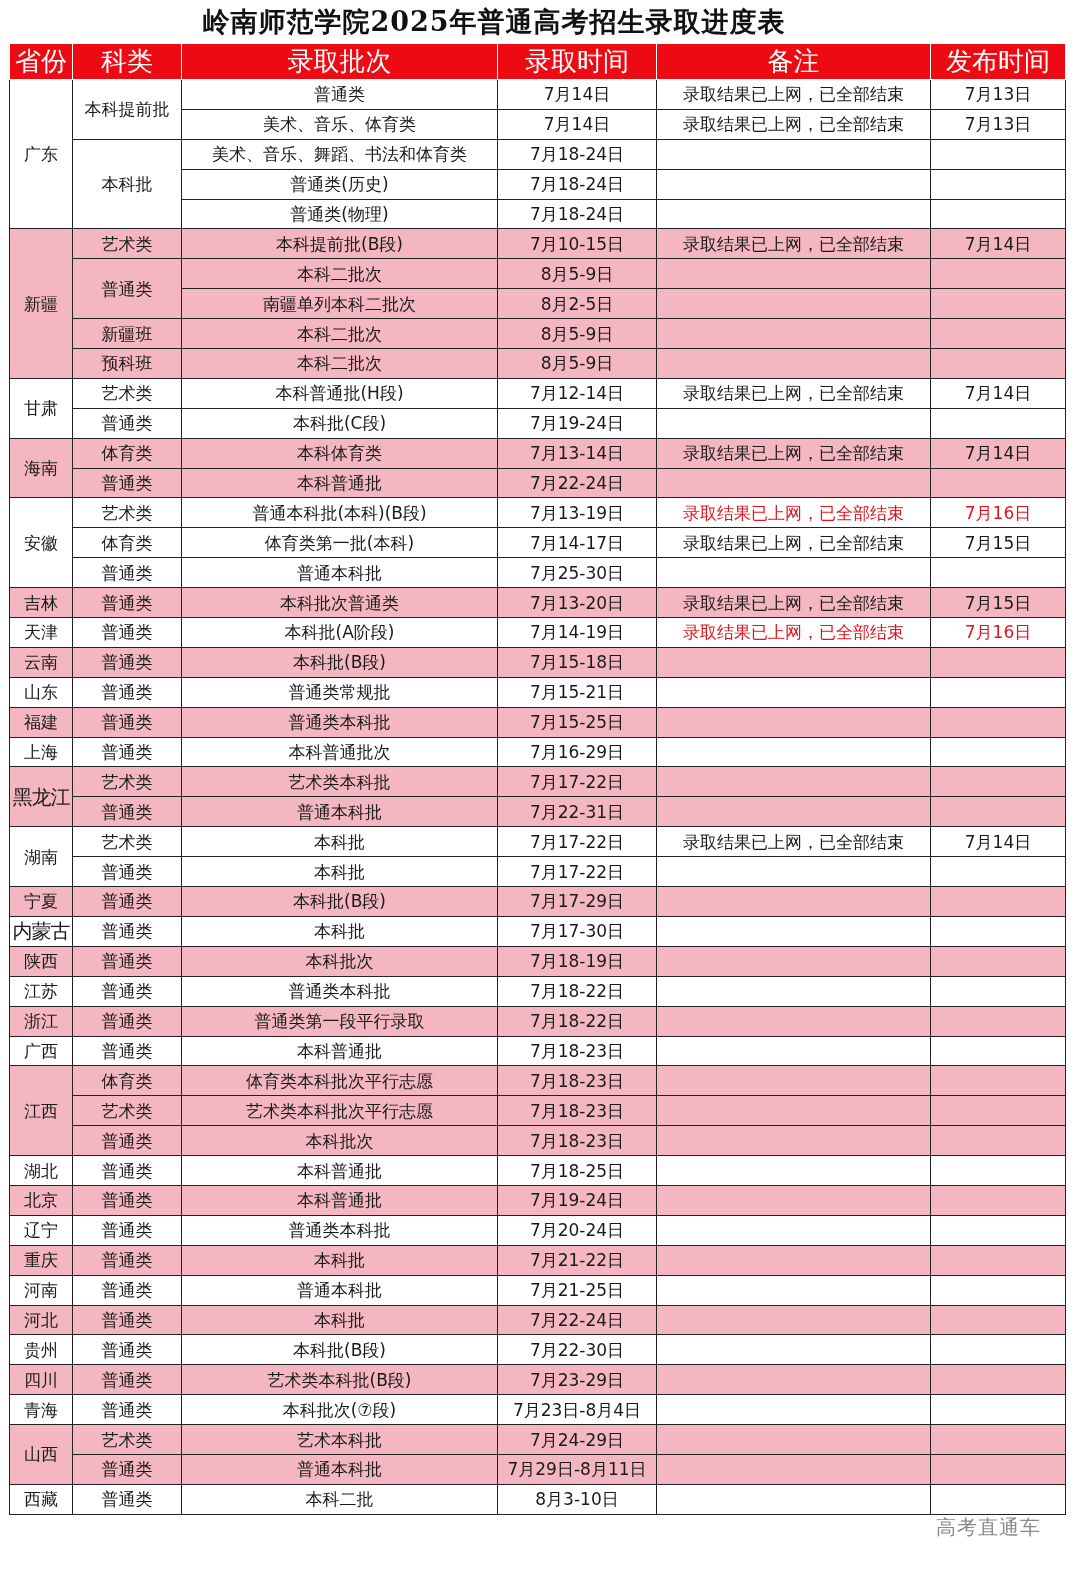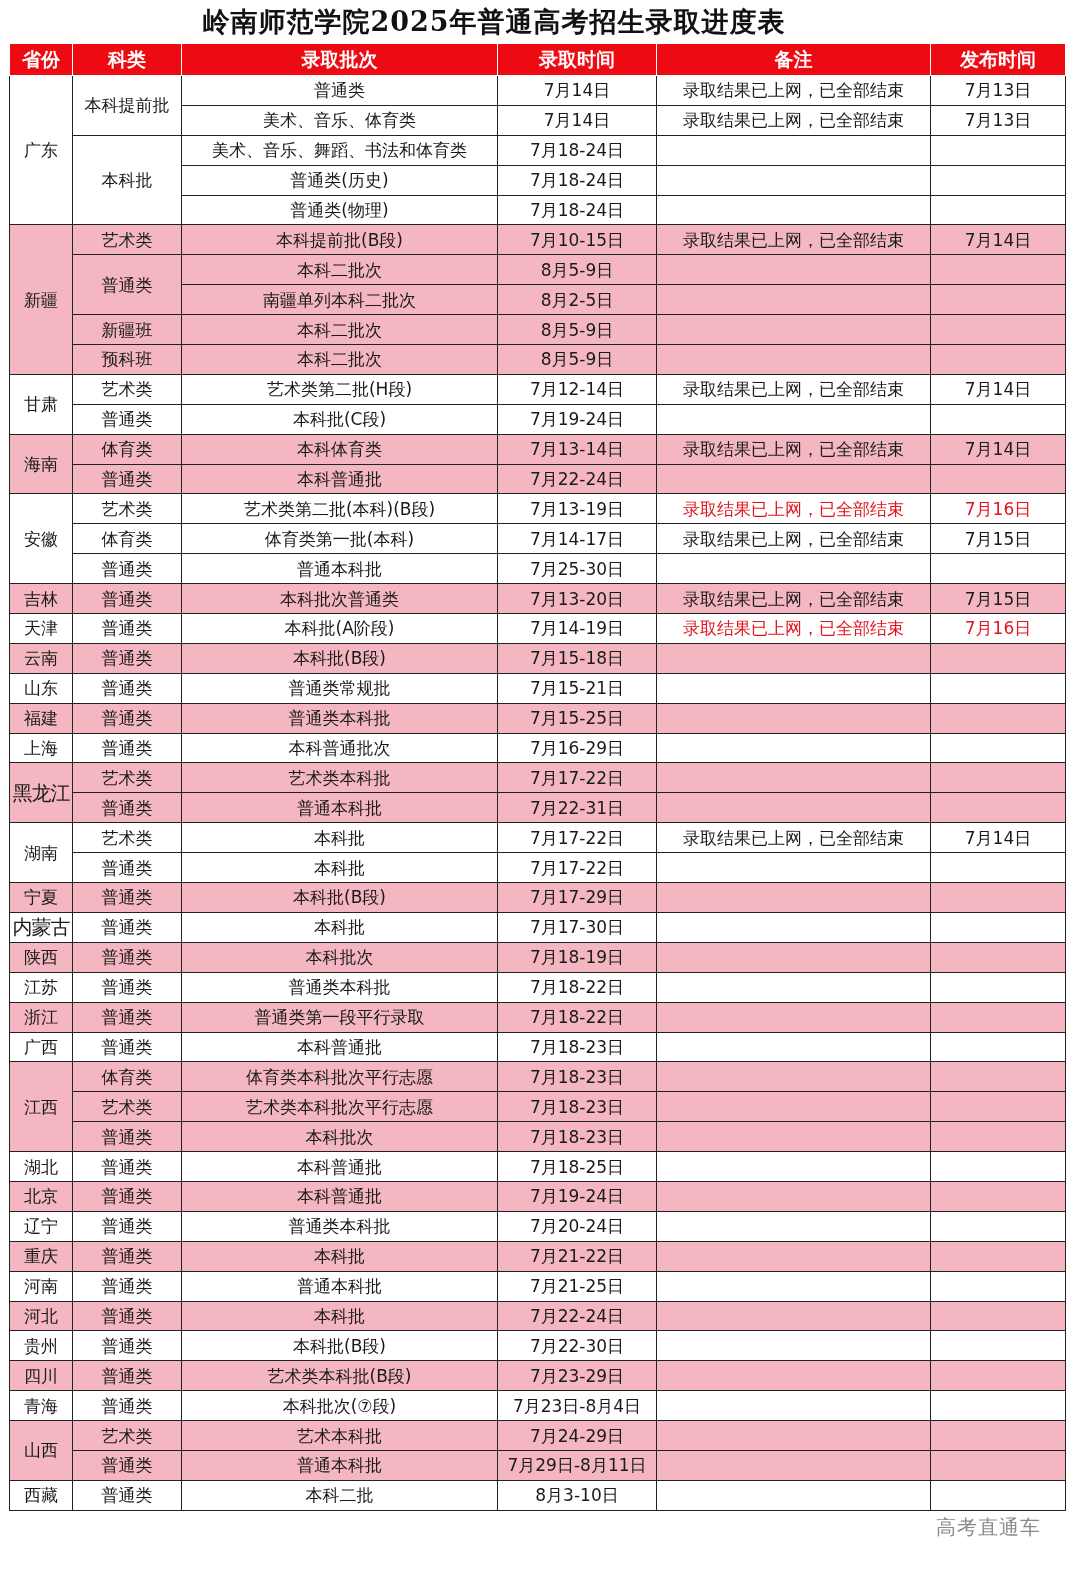--- a/index.html
+++ b/index.html
@@ -5,21 +5,21 @@
   html, body { margin:0; padding:0; background:#ffffff; }
   body { width:1080px; height:1578px; position:relative; overflow:hidden;
          font-family:"DejaVu Sans", "Liberation Sans", sans-serif; color:#1a1a1a; }
   .title { position:absolute; left:0; top:2px; width:988px; height:40px; text-align:center;
            font-family:"DejaVu Serif", "Liberation Serif", serif; font-size:27px; font-weight:bold;
            line-height:40px; letter-spacing:1px; color:#111; }
   table { position:absolute; left:9px; top:44px; border-collapse:collapse; table-layout:fixed;
           width:1056px; }
   col.c1 { width:63px; } col.c2 { width:109px; } col.c3 { width:316px; }
   col.c4 { width:159px; } col.c5 { width:274px; } col.c6 { width:135px; }
-  th { background:#ee0a12; color:#ffffff; font-size:19px; font-weight:bold; height:31px;
+  th { background:#ee0a12; color:#ffffff; font-size:26px; font-weight:normal; height:31px;
        border:1px solid #ffffff; border-top:none; padding:0; text-align:center; }
   td { border:1.5px solid #222; height:28.9px; padding:0; text-align:center; font-size:17px;
        white-space:nowrap; overflow:hidden; line-height:28px; }
   tr.pink td { background:#f4b6c0; }
   tr.white td { background:#ffffff; }
   td.red { color:#e0141c; }
   td.prov-narrow { font-size:20px; letter-spacing:-1px; }
   .footnote { position:absolute; left:10px; top:1628px; font-size:16.5px; color:#111; line-height:28px; }
   .watermark { position:absolute; left:936px; top:1514px; font-size:20px; color:#8a8a8a; letter-spacing:1px; }
 </style>
@@ -112,21 +112,21 @@
       <tr class="pink">
         <td rowspan="1">预科班</td>
         <td>本科二批次</td>
         <td>8月5-9日</td>
         <td></td>
         <td></td>
       </tr>
       <tr class="white">
         <td rowspan="2">甘肃</td>
         <td rowspan="1">艺术类</td>
-        <td>艺术类第二批(H段)</td>
+        <td>本科普通批(H段)</td>
         <td>7月12-14日</td>
         <td>录取结果已上网，已全部结束</td>
         <td>7月14日</td>
       </tr>
       <tr class="white">
         <td rowspan="1">普通类</td>
         <td>本科批(C段)</td>
         <td>7月19-24日</td>
         <td></td>
         <td></td>
@@ -142,21 +142,21 @@
       <tr class="pink">
         <td rowspan="1">普通类</td>
         <td>本科普通批</td>
         <td>7月22-24日</td>
         <td></td>
         <td></td>
       </tr>
       <tr class="white">
         <td rowspan="3">安徽</td>
         <td rowspan="1">艺术类</td>
-        <td>艺术类第二批(本科)(B段)</td>
+        <td>普通本科批(本科)(B段)</td>
         <td>7月13-19日</td>
         <td class="red">录取结果已上网，已全部结束</td>
         <td class="red">7月16日</td>
       </tr>
       <tr class="white">
         <td rowspan="1">体育类</td>
         <td>体育类第一批(本科)</td>
         <td>7月14-17日</td>
         <td>录取结果已上网，已全部结束</td>
         <td>7月15日</td>

